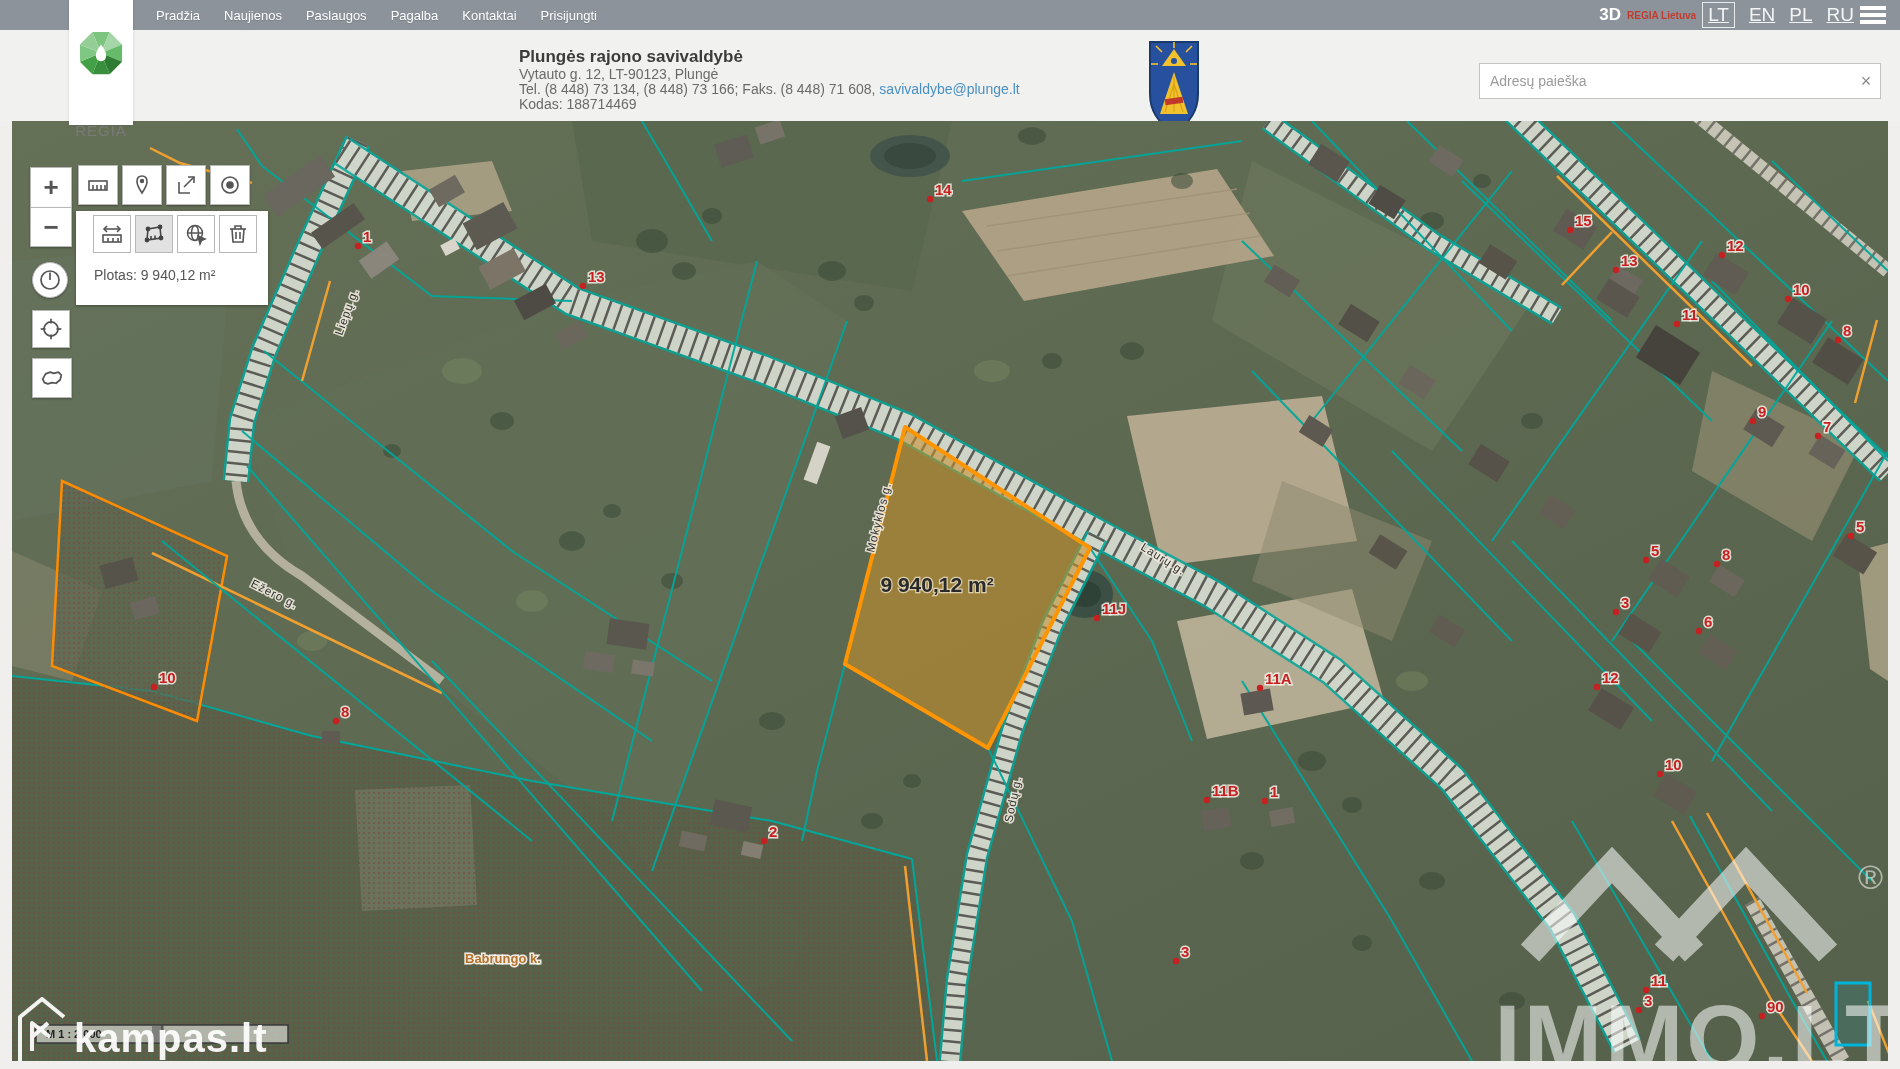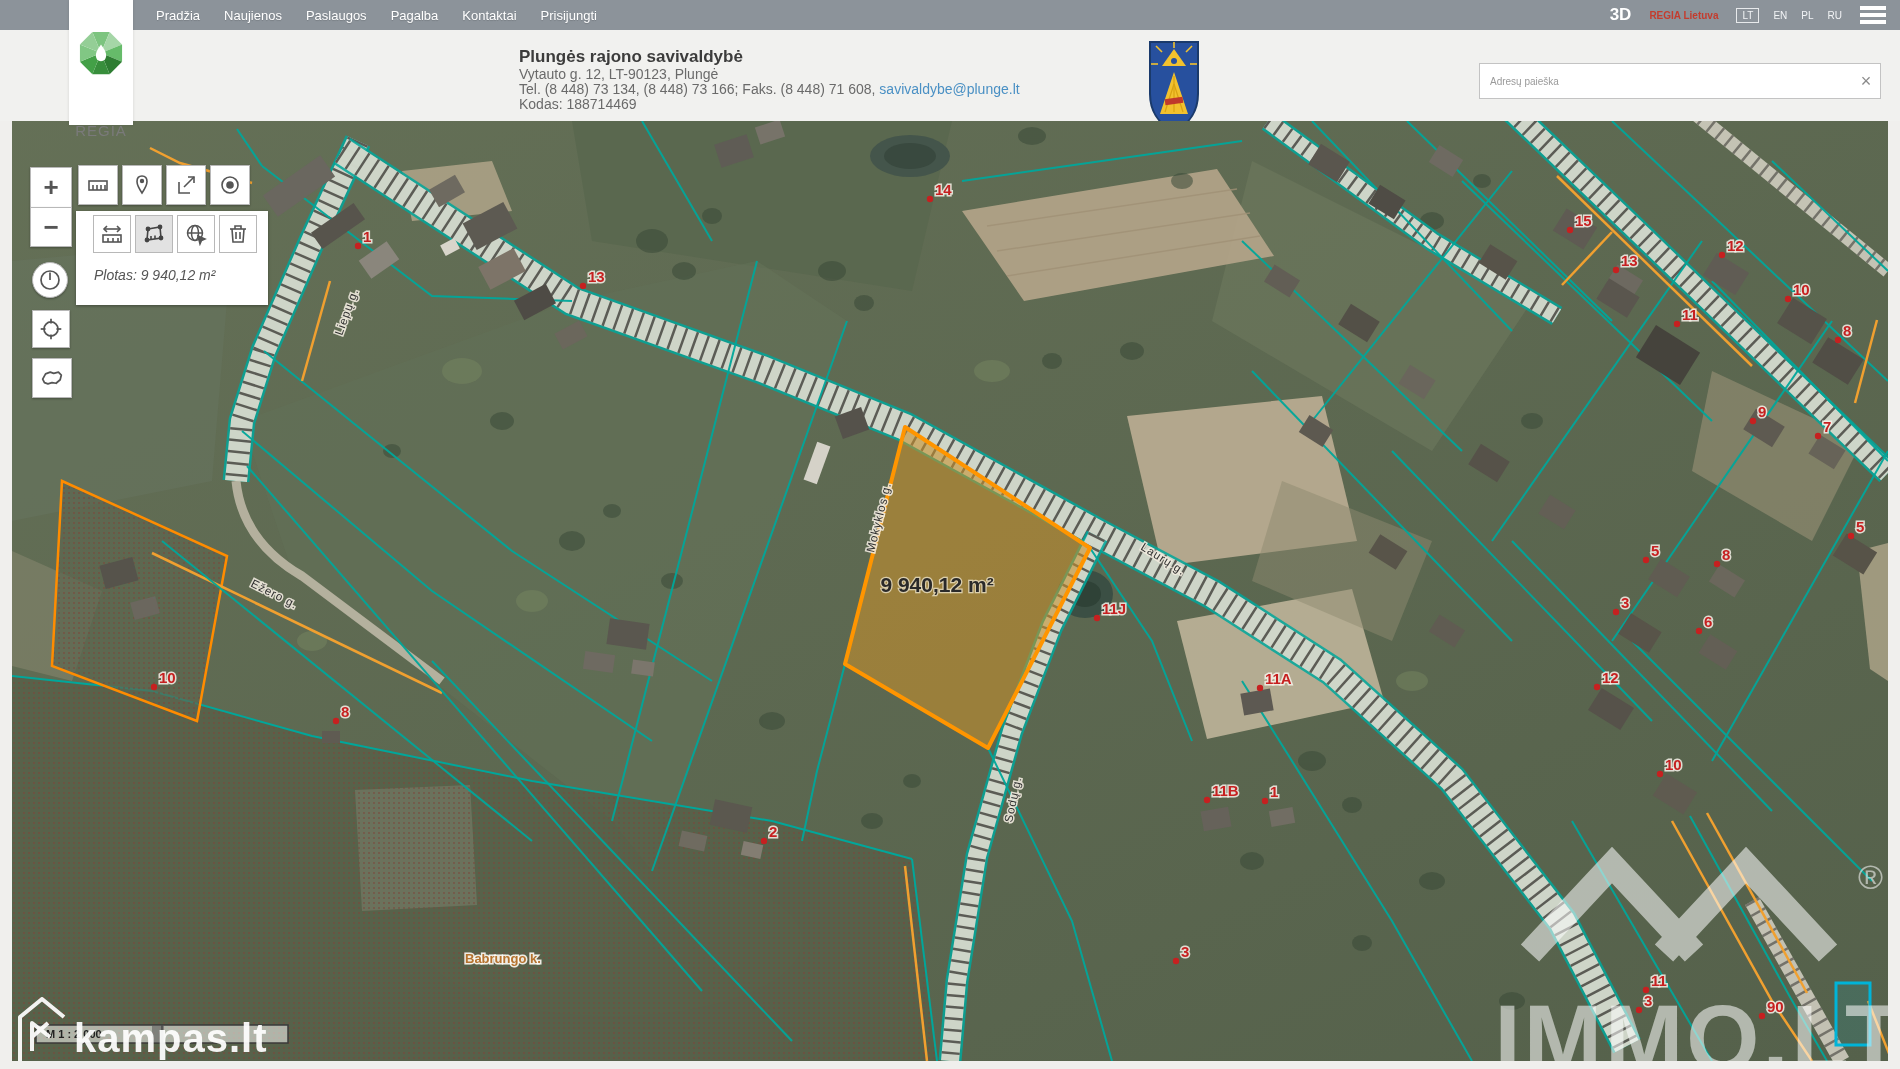--- a/index.html
+++ b/index.html
@@ -2,57 +2,57 @@
 <html><head>
 <meta charset="utf-8">
 <style>
   html,body{margin:0;padding:0;background:#eceae7;font-family:"Liberation Sans",sans-serif;}
   .page{position:relative;width:1900px;height:1069px;background:#f0efed;overflow:hidden;}
 
   
   .topbar{position:absolute;left:0;top:0;width:1900px;height:30px;background:#8c939a;z-index:30;}
   .topbar-menu{position:absolute;left:156px;top:0;height:30px;display:flex;align-items:center;gap:24px;}
   .topbar-menu .mitem{color:#ffffff;font-size:13px;cursor:pointer;white-space:nowrap;text-shadow:0 1px 1px rgba(0,0,0,.15);}
-  .topbar-right{position:absolute;right:14px;top:0;height:30px;display:flex;align-items:center;gap:18px;}
+  .topbar-right{position:absolute;right:14px;top:0;height:30px;display:flex;align-items:center;gap:6px;}
   .lbl-3d{color:#fff;font-weight:bold;font-size:17px;}
   .brand-red{color:#c43c2e;font-weight:bold;font-size:10px;}
   .langs{display:flex;align-items:center;gap:14px;}
-  .lang{color:#f2f4f6;font-size:10px;cursor:pointer;}
+  .lang{color:#f2f4f6;font-size:19px;cursor:pointer;text-decoration:underline;}
   .lang.active{border:1px solid #e8eaec;padding:1px 5px;}
   .burger{width:26px;height:18px;display:flex;flex-direction:column;justify-content:space-between;cursor:pointer;}
   .burger span{display:block;height:4px;background:#fff;}
 
   
   .logo-box{position:absolute;left:69px;top:0;width:64px;height:125px;background:#ffffff;z-index:31;box-shadow:0 0 3px rgba(0,0,0,.12);}
   .logo-gem{position:absolute;left:9px;top:24px;width:46px;height:62px;}
   .logo-word{position:absolute;left:0;top:122px;width:64px;text-align:center;font-size:15px;letter-spacing:1px;color:#7a7a7a;}
 
   
   .header{position:absolute;left:0;top:30px;width:1900px;height:91px;background:#f1f1ef;}
   .muni{position:absolute;right:761px;top:16px;width:620px;}
   .muni-name{font-size:17px;font-weight:bold;color:#3c3c3c;line-height:21px;}
   .muni-line{font-size:14px;color:#6a6a6a;line-height:15px;}
   .muni-line a{color:#4a90c4;text-decoration:none;cursor:pointer;}
   .coa{position:absolute;left:1148px;top:10px;width:52px;height:96px;}
   .searchbox{position:absolute;left:1479px;top:33px;width:400px;height:34px;background:#fff;border:1px solid #c3c3c3;display:flex;align-items:center;}
-  .searchbox input{flex:1;border:none;outline:none;font-size:10px;color:#444;padding:0 10px;font-family:"Liberation Sans",sans-serif;background:transparent;}
+  .searchbox input{flex:1;border:none;outline:none;font-size:14px;color:#444;padding:0 10px;font-family:"Liberation Sans",sans-serif;background:transparent;}
   .searchbox input::placeholder{color:#9a9a9a;}
   .search-clear{width:28px;text-align:center;color:#8a8a8a;font-size:18px;cursor:pointer;line-height:34px;}
 
   
   .map-wrap{position:absolute;left:12px;top:121px;width:1876px;height:940px;background:#5e6a51;overflow:hidden;}
   .map-wrap svg.mapsvg{position:absolute;left:0;top:0;}
 
   
   .ctl{position:absolute;background:#fff;border:1px solid #b8b8b8;box-shadow:0 1px 2px rgba(0,0,0,.3);box-sizing:border-box;display:flex;align-items:center;justify-content:center;cursor:pointer;color:#555;z-index:10;}
   .zoomin{left:18px;top:46px;width:42px;height:40px;font-size:26px;font-weight:bold;border-bottom:none;}
   .zoomout{left:18px;top:86px;width:42px;height:40px;font-size:26px;font-weight:bold;}
   .toolrow1{position:absolute;left:66px;top:44px;display:flex;gap:4px;z-index:10;}
   .toolbtn{width:40px;height:40px;background:#fff;border:1px solid #b8b8b8;box-shadow:0 1px 2px rgba(0,0,0,.3);box-sizing:border-box;display:flex;align-items:center;justify-content:center;cursor:pointer;}
-  .panel2{position:absolute;left:64px;top:90px;width:192px;height:94px;background:#fff;box-shadow:0 1px 3px rgba(0,0,0,.35);z-index:9;font-style:italic;}
+  .panel2{position:absolute;left:64px;top:90px;width:192px;height:94px;background:#fff;box-shadow:0 1px 3px rgba(0,0,0,.35);z-index:9;}
   .toolrow2{position:absolute;left:17px;top:4px;display:flex;gap:4px;}
   .toolrow2 .toolbtn{width:38px;height:38px;box-shadow:none;}
   .toolbtn.active{background:#e2e2e2;}
   .plotas{position:absolute;left:18px;top:56px;font-size:14px;color:#555;white-space:nowrap;}
   .roundbtn{left:20px;top:141px;width:36px;height:36px;border-radius:50%;}
   .locatebtn{left:20px;top:189px;width:38px;height:38px;}
   .ltbtn{left:20px;top:237px;width:40px;height:40px;}
   .bottom-strip{position:absolute;left:0;top:1061px;width:1900px;height:8px;background:#f0efed;}
 </style>
 </head>

